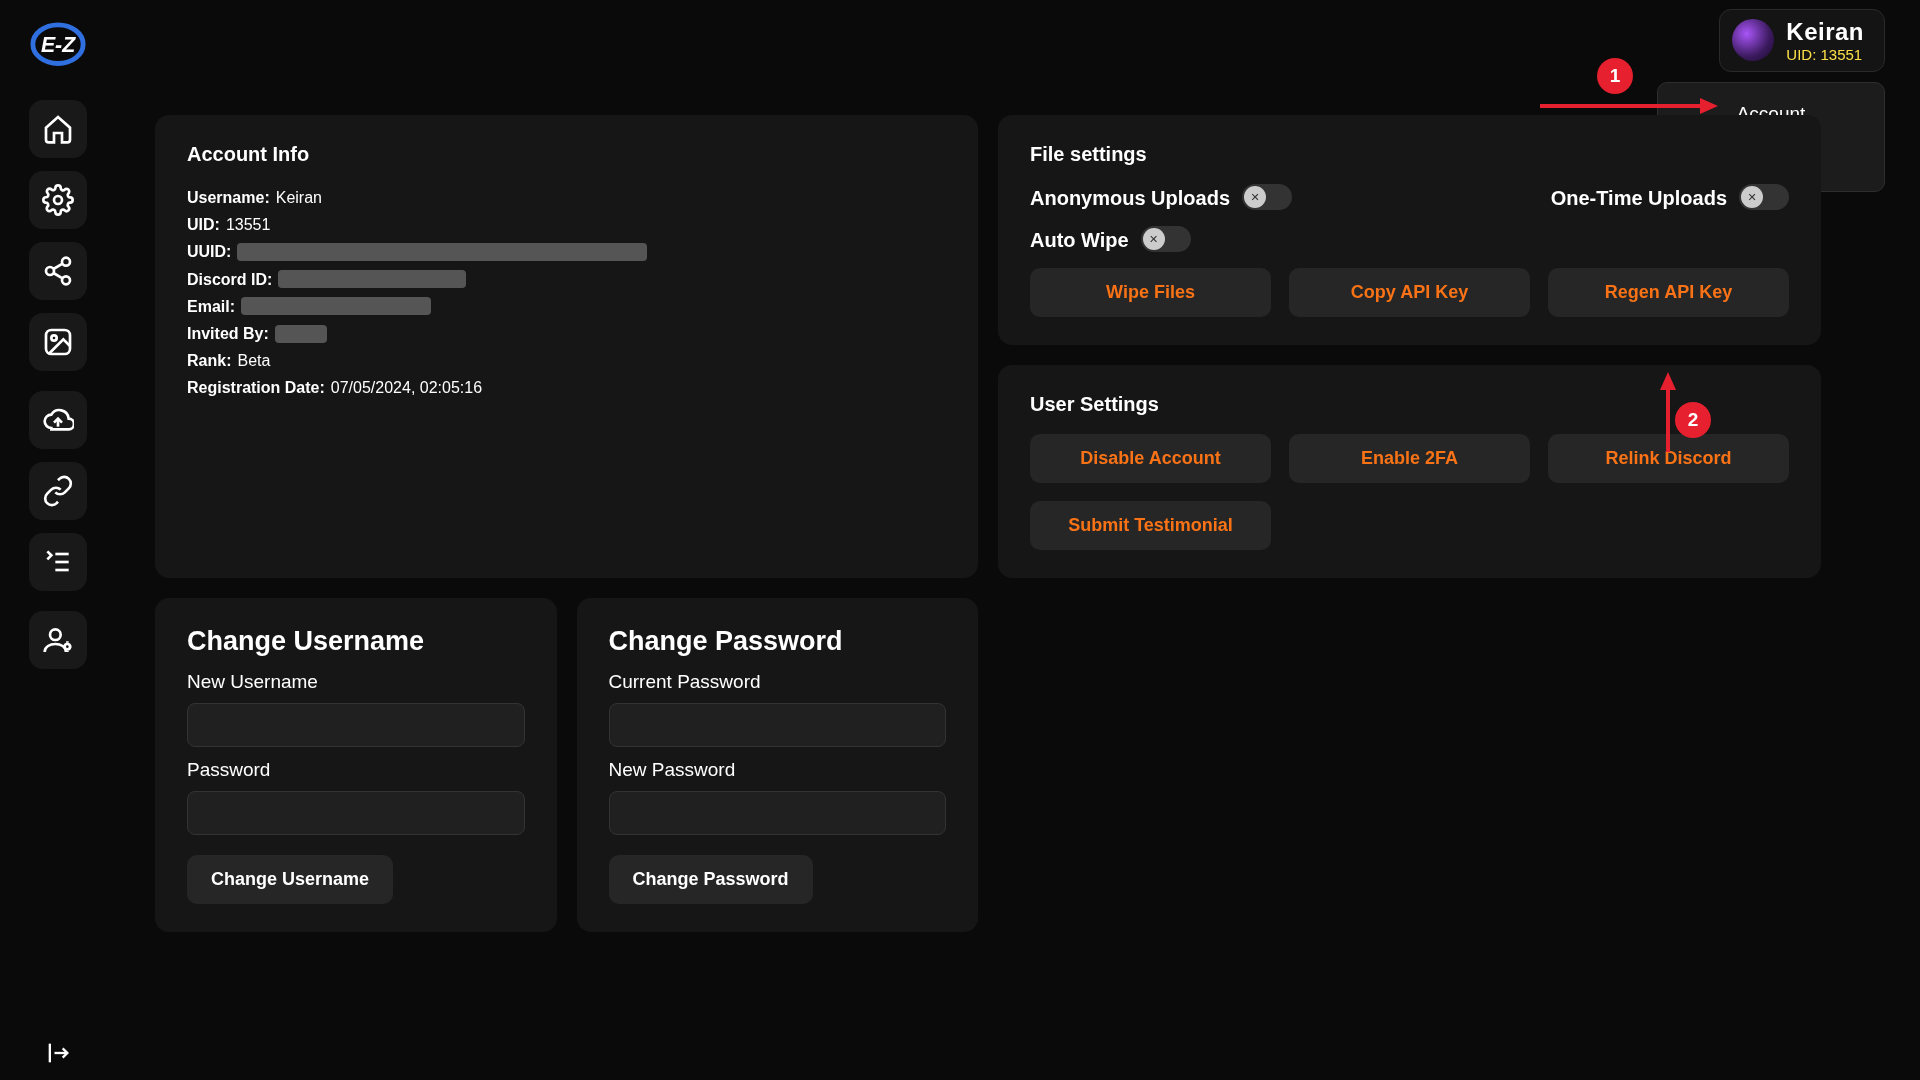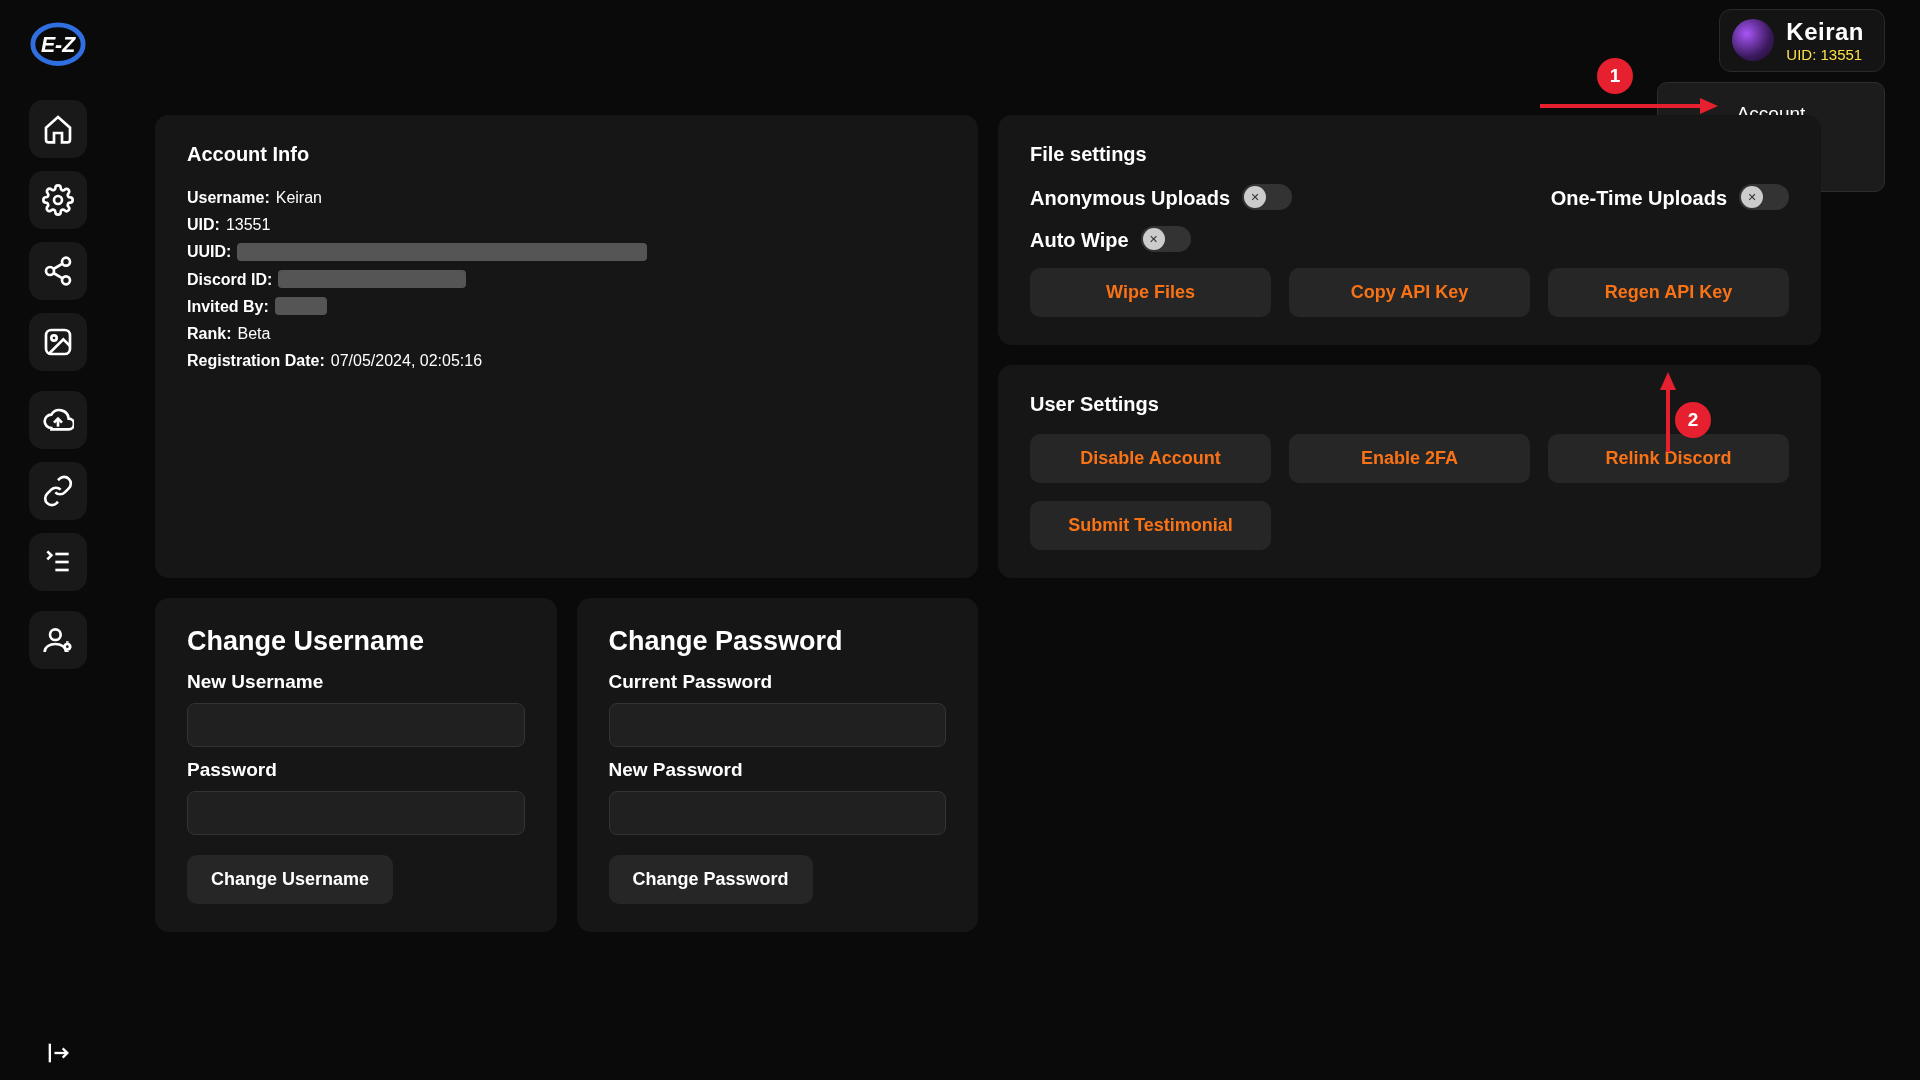--- a/index.html
+++ b/index.html
@@ -29,21 +29,21 @@
 .right-col { display: flex; flex-direction: column; gap: 20px; }
 .toggle-row { display: flex; gap: 60px; margin-bottom: 16px; }
 .toggle { display: flex; align-items: flex-end; gap: 12px; }
 .toggle-label { font-size: 20px; font-weight: 700; }
 .switch { width: 50px; height: 26px; background: #333; border-radius: 999px; position: relative; cursor: pointer; }
 .switch .knob { position: absolute; left: 2px; top: 2px; width: 22px; height: 22px; background: #ccc; border-radius: 50%; display:flex; align-items:center; justify-content:center; font-size:11px; color:#333; }
 .btn-row { display: grid; grid-template-columns: repeat(3, 1fr); gap: 18px; margin-top: 4px; }
 .btn { background: #262626; border: none; color: #f97316; font-size: 18px; font-weight: 700; padding: 14px 0; border-radius: 10px; cursor: pointer; text-align: center; }
 .small-row { display: grid; grid-template-columns: 1fr 1fr; gap: 20px; margin-top: 20px; }
 .small-card { background: #161616; border-radius: 14px; padding: 28px 32px; }
-.field-label { font-size: 19px; font-weight: 700; margin: 12px 0 10px; }
+.field-label { font-size: 19px; font-weight: 400; margin: 12px 0 10px; }
 .input { width: 100%; height: 44px; background: #202020; border: 1px solid #333; border-radius: 8px; padding: 0 12px; color: #fff; font-size: 16px; }
 .action-btn { background: #262626; border: none; color: #fff; font-size: 18px; font-weight: 700; padding: 14px 24px; border-radius: 10px; cursor: pointer; margin-top: 20px; }
 .annot { position: absolute; pointer-events: none; }
 .circle-num { width: 36px; height: 36px; background: #e6202e; border-radius: 50%; display:flex; align-items:center; justify-content:center; font-weight:800; font-size:19px; color:#fff; }
 </style>
 </head>
 <body>
 
 <div class="sidebar">
   <div class="logo">
@@ -150,20 +150,24 @@
           <b>UID:</b> 
           <span>13551</span>
         </div>
       <div class="info-line">
           <b>UUID:</b> 
           <span class="redact" style="width:410px"></span>
         </div>
       <div class="info-line">
           <b>Discord ID:</b> 
           <span class="redact" style="width:188px"></span>
+        </div>
+      <div class="info-line">
+          <b>Email:</b> 
+          <span class="redact" style="width:190px"></span>
         </div>
       <div class="info-line">
           <b>Invited By:</b> 
           <span class="redact" style="width:52px"></span>
         </div>
       <div class="info-line">
           <b>Rank:</b> 
           <span>Beta</span>
         </div>
       <div class="info-line">

